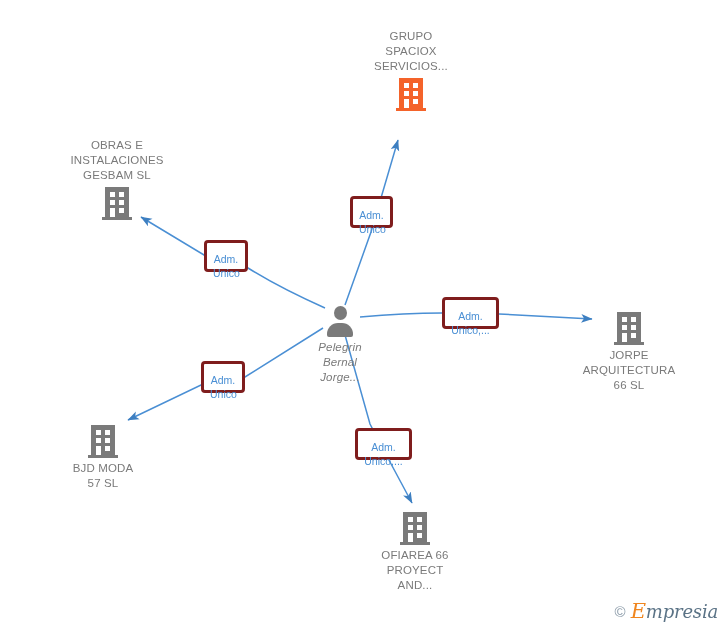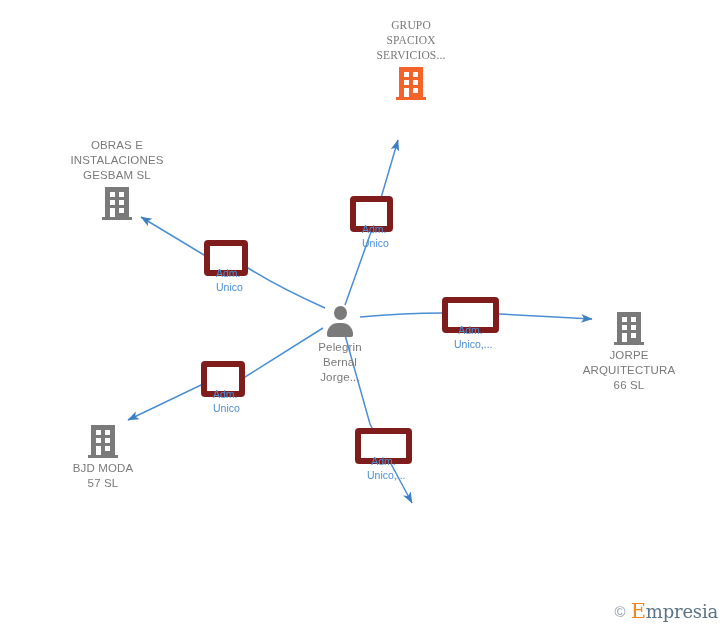--- a/index.html
+++ b/index.html
@@ -113,27 +113,27 @@
     width: 26px;
     height: 14px;
     background: #7a7a7a;
     border-radius: 11px 11px 2px 2px;
   }
 
   
   .edge-label {
     position: absolute;
     background: #ffffff;
-    border: 6px solid #7f1d1d;
+    border: 3px solid #7f1d1d;
     border-radius: 4px;
     color: #4a8fd4;
     font-size: 10.5px;
     line-height: 14px;
     text-align: center;
-    padding: 20px 6px 4px 6px;
+    padding: 9px 6px 4px 6px;
     z-index: 4;
     white-space: pre-line;
     box-sizing: border-box;
   }
 
   
   #watermark {
     position: absolute;
     right: 10px;
     bottom: 8px;
@@ -142,20 +142,21 @@
     gap: 5px;
     z-index: 6;
   }
   #watermark .copy {
     font-size: 15px;
     color: #8a9aa8;
     line-height: 1;
   }
   #watermark .brand {
     font-family: "DejaVu Serif", serif;
+    font-style: italic;
     font-size: 18px;
     line-height: 1;
     color: #5b7386;
     letter-spacing: -0.2px;
   }
   #watermark .brand .cap {
     color: #f0861f;
     font-size: 21px;
   }
 </style>
@@ -175,21 +176,21 @@
 
     <path d="M 325,308 Q 280,288 248,268 L 204,255 L 141,217" fill="none" stroke="#4a8fd4" stroke-width="1.5" marker-end="url(#arrow)"></path>
 
     <path d="M 360,317 Q 405,313 442,313 L 499,314 L 592,319" fill="none" stroke="#4a8fd4" stroke-width="1.5" marker-end="url(#arrow)"></path>
 
     <path d="M 323,328 L 245,377 L 201,385 L 128,420" fill="none" stroke="#4a8fd4" stroke-width="1.5" marker-end="url(#arrow)"></path>
 
     <path d="M 345,335 L 370,424 L 390,462 L 412,503" fill="none" stroke="#4a8fd4" stroke-width="1.5" marker-end="url(#arrow)"></path>
   </svg>
 
-  <div class="node" style="left:411px; top:18px;font-family:Liberation Serif, serif;">
+  <div class="node" style="left:411px; top:29px;">
     <div class="node-label above">GRUPO
 SPACIOX
 SERVICIOS...</div>
     <div class="icon-wrap">
       <div class="bldg orange">
         <div class="body"></div>
         <div class="base"></div>
         <div class="win" style="left:8px;  top:5px;"></div>
         <div class="win" style="left:17px; top:5px;"></div>
         <div class="win" style="left:8px;  top:13px;"></div>
@@ -246,22 +247,39 @@
         <div class="win" style="left:8px;  top:13px;"></div>
         <div class="win" style="left:17px; top:13px;"></div>
         <div class="win" style="left:17px; top:21px;"></div>
         <div class="door" style="left:8px;"></div>
       </div>
     </div>
     <div class="node-label below">BJD MODA
 57 SL</div>
   </div>
 
-
-  <div class="node" style="left:340px; top:303px;">
+  <div class="node" style="left:415px; top:511px;">
+    <div class="icon-wrap">
+      <div class="bldg">
+        <div class="body"></div>
+        <div class="base"></div>
+        <div class="win" style="left:8px;  top:5px;"></div>
+        <div class="win" style="left:17px; top:5px;"></div>
+        <div class="win" style="left:8px;  top:13px;"></div>
+        <div class="win" style="left:17px; top:13px;"></div>
+        <div class="win" style="left:17px; top:21px;"></div>
+        <div class="door" style="left:8px;"></div>
+      </div>
+    </div>
+    <div class="node-label below">OFIAREA 66
+PROYECT
+AND...</div>
+  </div>
+
+  <div class="node" style="left:340px; top:303px;font-style:italic;">
     <div class="icon-wrap">
       <div class="person">
         <div class="head"></div>
         <div class="torso"></div>
       </div>
     </div>
     <div class="node-label below">Pelegrin
 Bernal
 Jorge...</div>
   </div>

